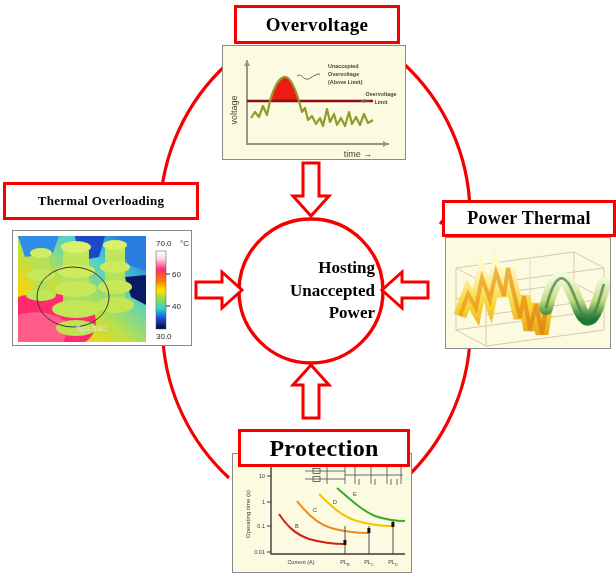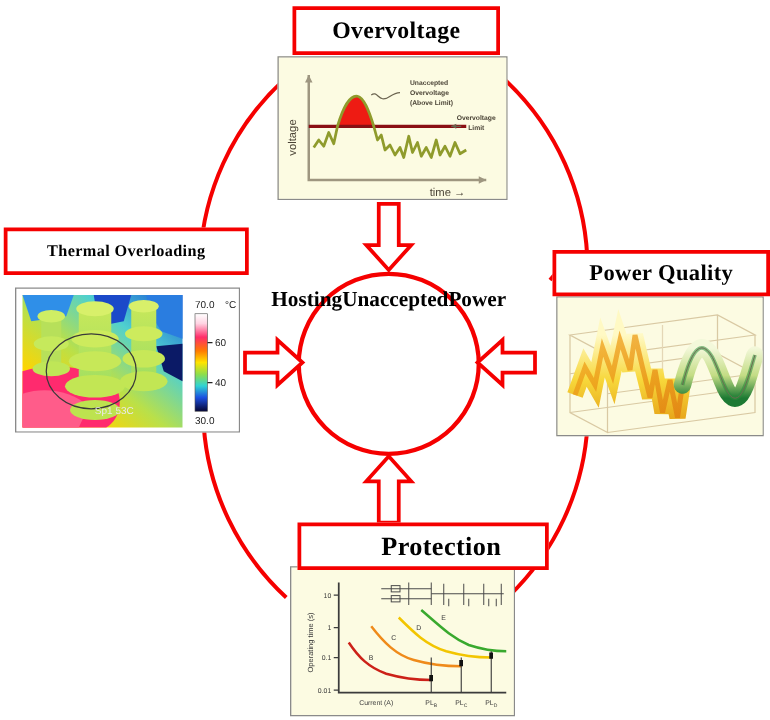--- a/index.html
+++ b/index.html
@@ -10,34 +10,34 @@
   
   .ringlayer{position:absolute;left:0;top:0;width:616px;height:576px;}
 
   
   .labelbox{position:absolute;background:#ffffff;border:3px solid #f50000;
             display:flex;align-items:center;justify-content:center;
             font-weight:bold;color:#000;letter-spacing:.3px;z-index:6;}
   #lbl-overvoltage{left:234px;top:5px;width:160px;height:33px;font-size:19px;}
   #lbl-thermal{left:3px;top:182px;width:190px;height:32px;font-size:13px;}
   #lbl-power{left:442px;top:200px;width:168px;height:31px;font-size:18px;}
-  #lbl-protection{left:238px;top:418px;width:166px;height:32px;font-size:21px;padding-left:29px;}
+  #lbl-protection{left:238px;top:429px;width:166px;height:32px;font-size:24px;}
 
   
   .pic{position:absolute;border:1px solid #8a8a8a;background:#fcfbe2;
        box-sizing:border-box;overflow:hidden;z-index:5;
        box-shadow:0 0 0 1px #bdbdbd inset;}
   #pic-overvoltage{left:222px;top:45px;width:184px;height:115px;}
   #pic-thermal{left:12px;top:230px;width:180px;height:116px;background:#ffffff;}
   #pic-power{left:445px;top:237px;width:166px;height:112px;}
   #pic-protection{left:232px;top:453px;width:180px;height:120px;}
 
   
   .centerwrap{position:absolute;left:247px;top:229px;width:128px;height:124px;
-              display:flex;flex-direction:row;align-items:flex-start;
+              display:flex;flex-direction:column;align-items:flex-end;
               justify-content:center;z-index:7;}
   .centerwrap div{font-size:17px;font-weight:bold;line-height:1.33;color:#000;
                   text-align:center;white-space:nowrap;}
 
   svg{display:block;}
   .lbl-t{font-family:"Liberation Sans", sans-serif;fill:#4a4336;}
 </style>
 </head>
 <body>
 
@@ -187,21 +187,21 @@
       <text x="143" y="15" font-size="8" font-family="Liberation Sans, sans-serif" fill="#222">70.0</text>
       <text x="167" y="15" font-size="8" font-family="Liberation Sans, sans-serif" fill="#222">°C</text>
       <line x1="153" y1="43" x2="157" y2="43" stroke="#222" stroke-width="1"></line>
       <text x="159" y="46" font-size="8" font-family="Liberation Sans, sans-serif" fill="#222">60</text>
       <line x1="153" y1="75" x2="157" y2="75" stroke="#222" stroke-width="1"></line>
       <text x="159" y="78" font-size="8" font-family="Liberation Sans, sans-serif" fill="#222">40</text>
       <text x="143" y="108" font-size="8" font-family="Liberation Sans, sans-serif" fill="#222">30.0</text>
     </svg>
   </div>
 
-  <div class="labelbox" id="lbl-power">Power Quality</div>
+  <div class="labelbox" id="lbl-power">Power Thermal</div>
 
   <div class="pic" id="pic-power">
     <svg viewBox="0 0 166 112" width="166" height="112">
       <defs>
         <linearGradient id="gy" x1="0" y1="0" x2="0" y2="1">
           <stop offset="0%" stop-color="#fff9c4"></stop>
           <stop offset="55%" stop-color="#f7d73a"></stop>
           <stop offset="100%" stop-color="#e8a81c"></stop>
         </linearGradient>
         <linearGradient id="go" x1="0" y1="0" x2="1" y2="1">

